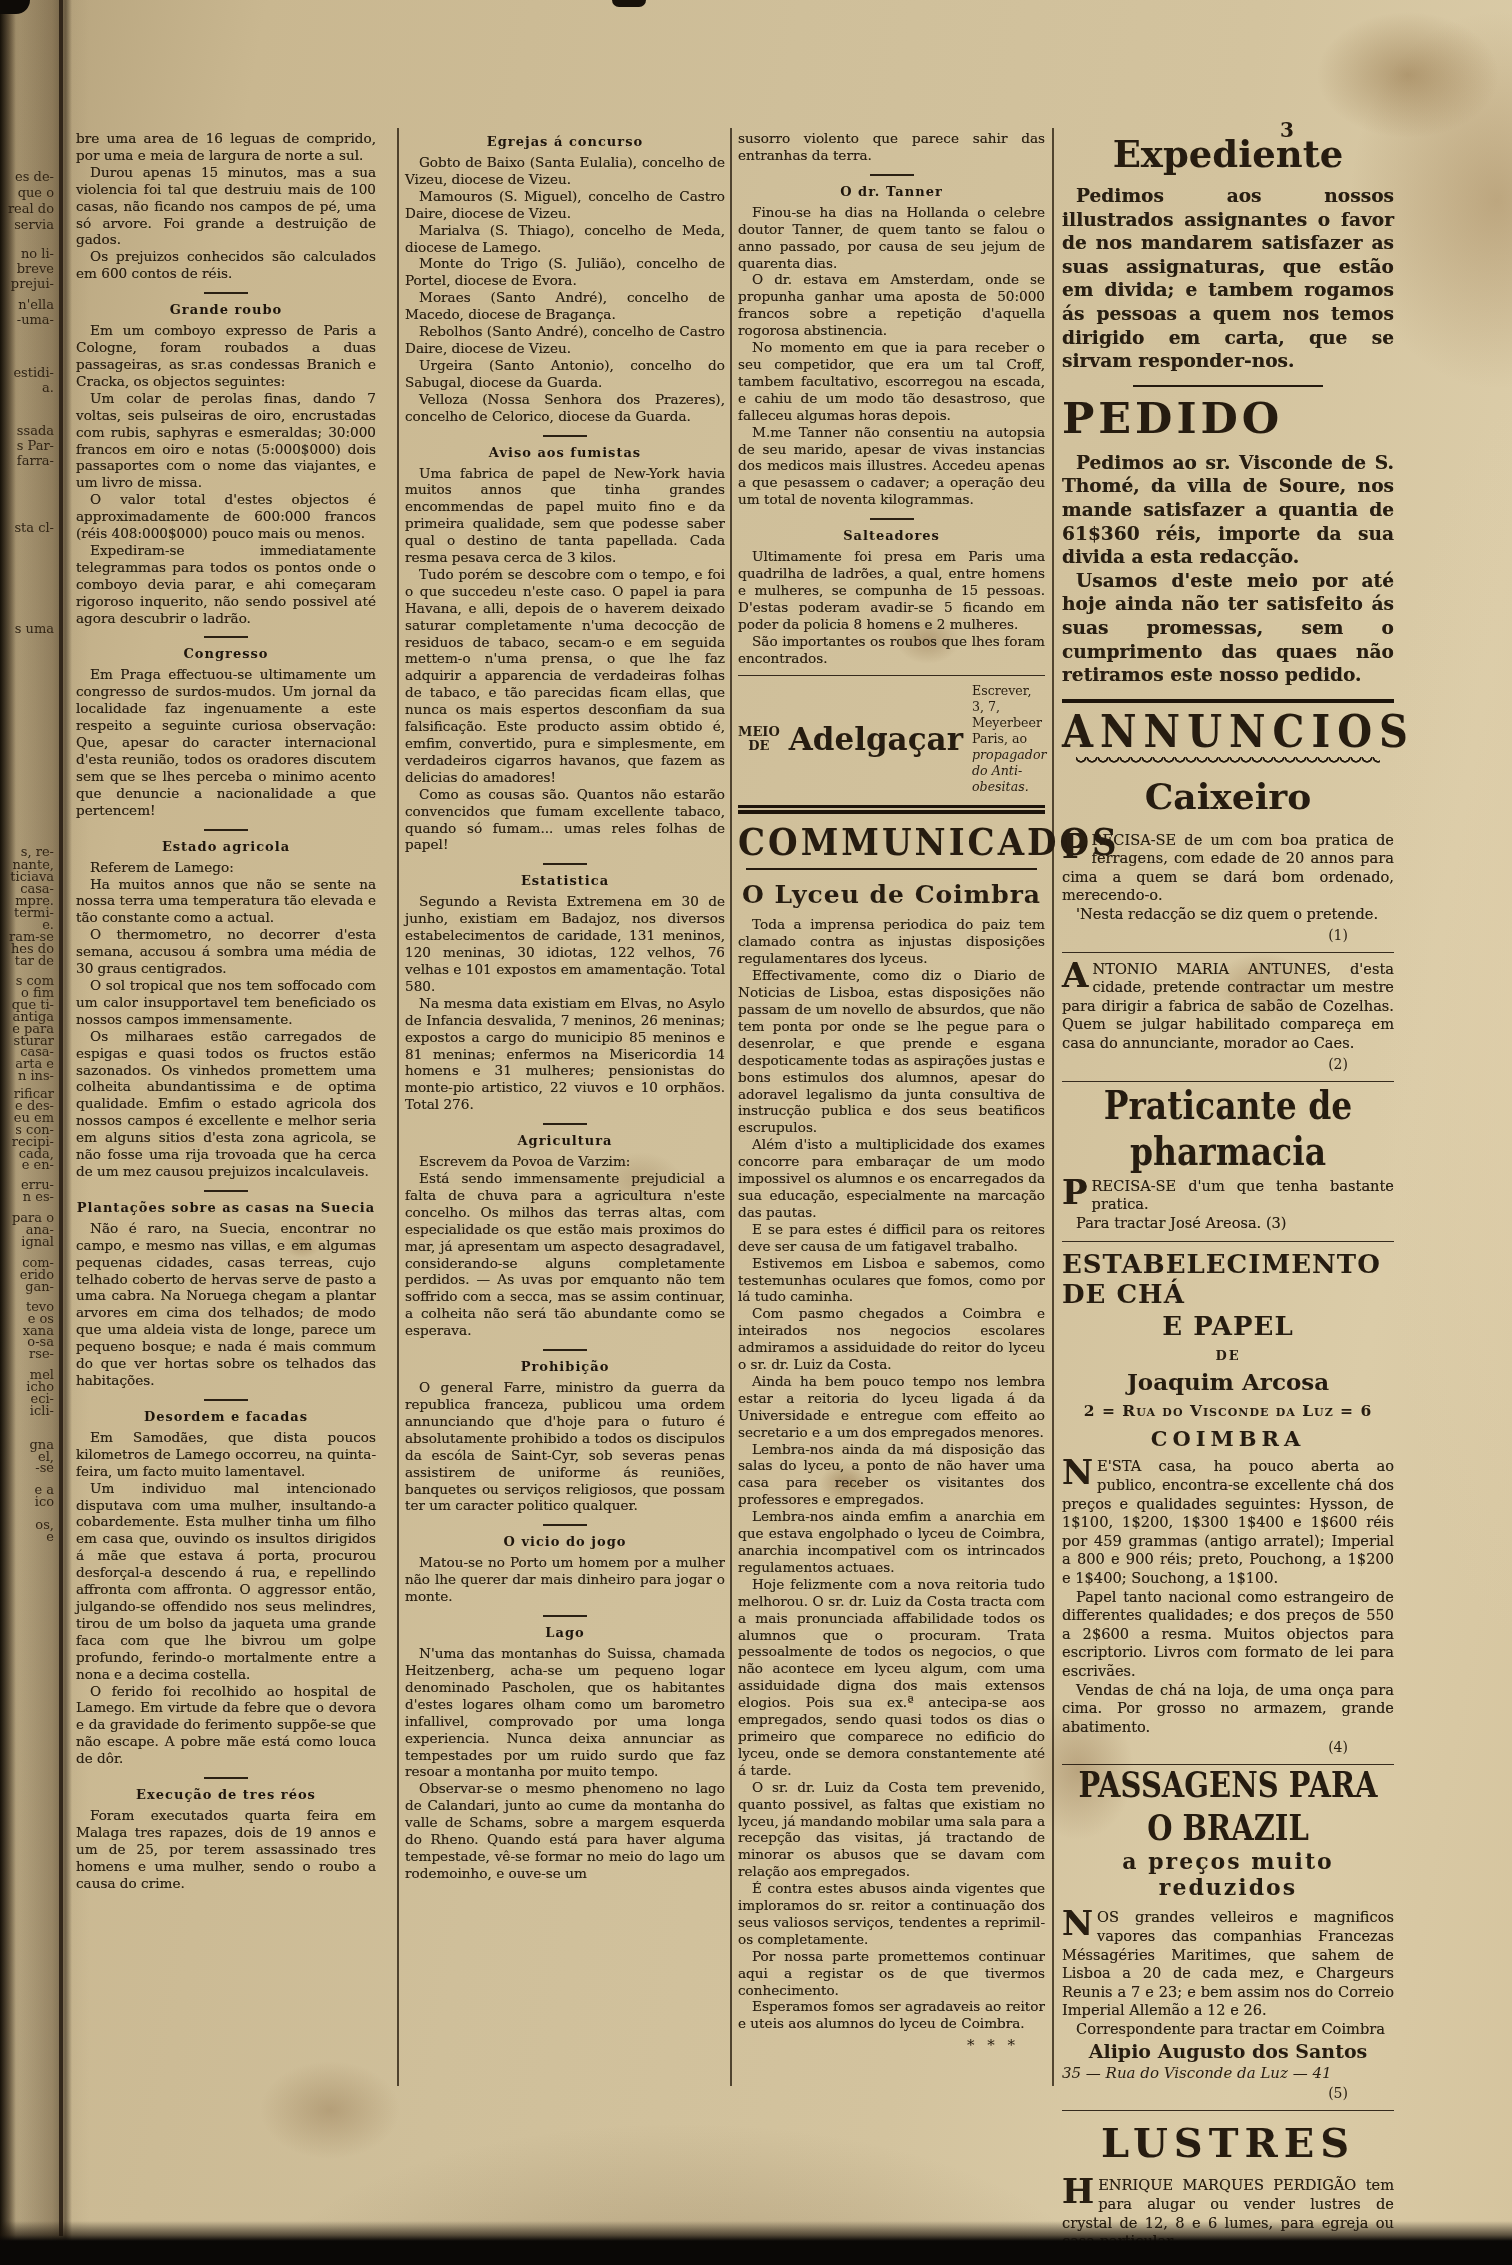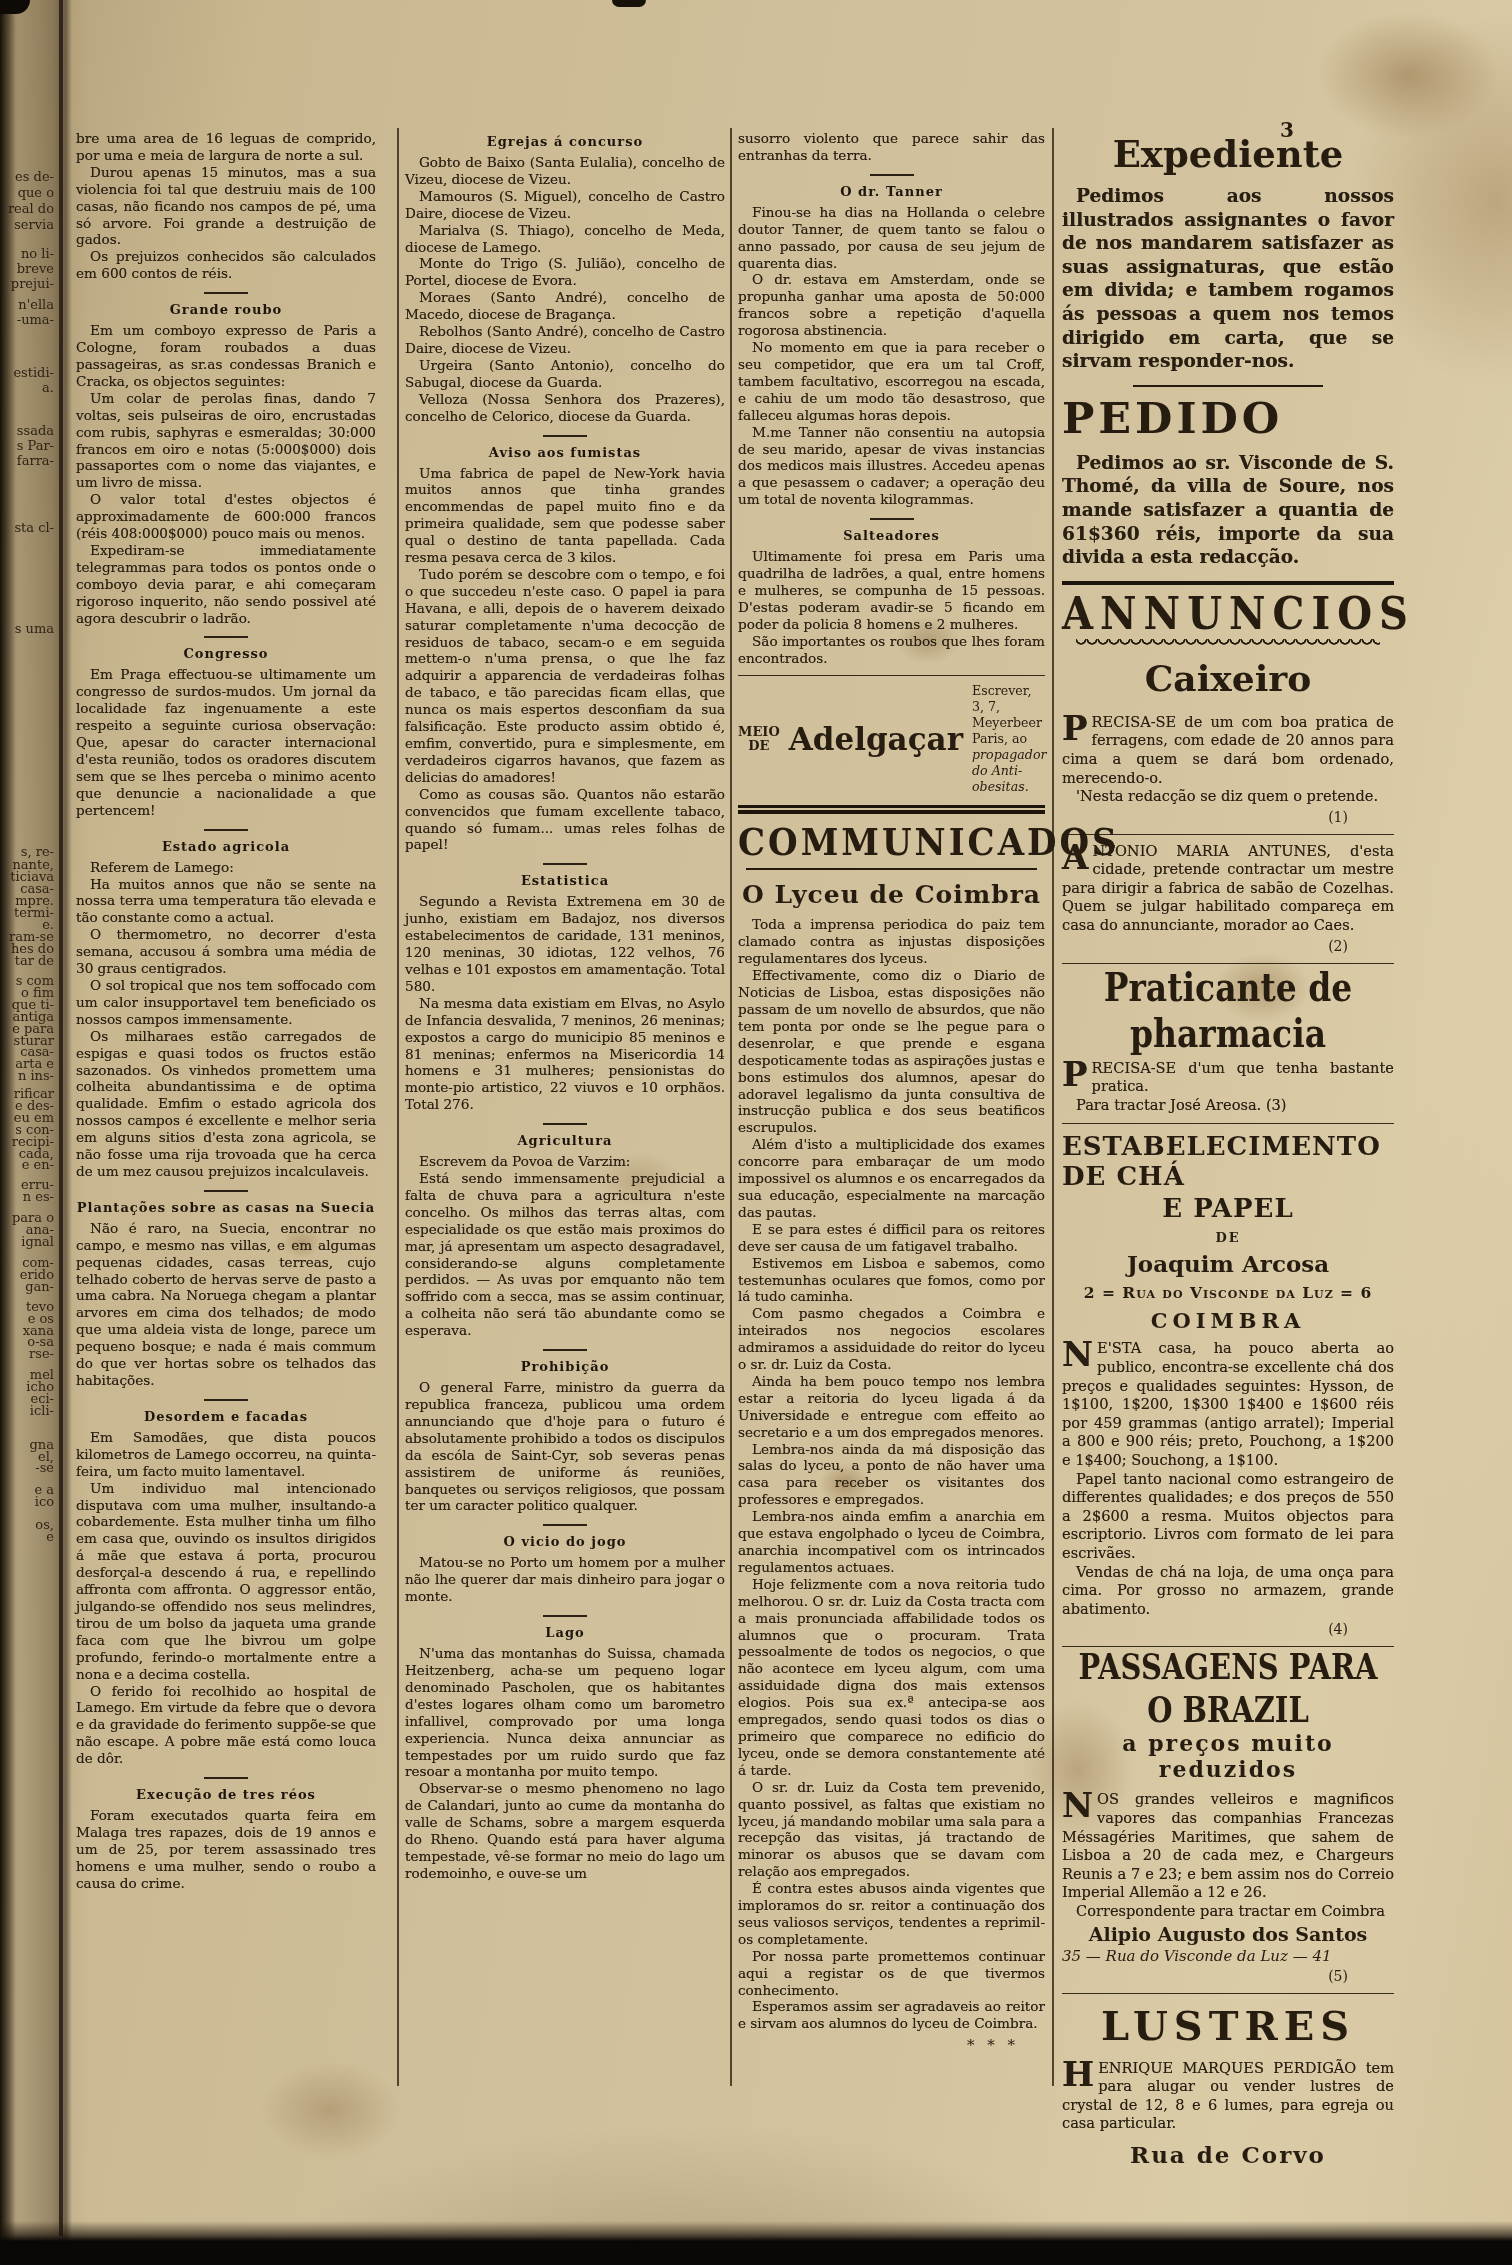--- a/index.html
+++ b/index.html
@@ -303,33 +303,34 @@
         <p class="p ">E se para estes é difficil para os reitores deve ser causa de um fatigavel trabalho.</p>
         <p class="p ">Estivemos em Lisboa e sabemos, como testemunhas oculares que fomos, como por lá tudo caminha.</p>
         <p class="p ">Com pasmo chegados a Coimbra e inteirados nos negocios escolares admiramos a assiduidade do reitor do lyceu o sr. dr. Luiz da Costa.</p>
         <p class="p ">Ainda ha bem pouco tempo nos lembra estar a reitoria do lyceu ligada á da Universidade e entregue com effeito ao secretario e a um dos empregados menores.</p>
         <p class="p ">Lembra-nos ainda da má disposição das salas do lyceu, a ponto de não haver uma casa para receber os visitantes dos professores e empregados.</p>
         <p class="p ">Lembra-nos ainda emfim a anarchia em que estava engolphado o lyceu de Coimbra, anarchia incompativel com os intrincados regulamentos actuaes.</p>
         <p class="p ">Hoje felizmente com a nova reitoria tudo melhorou. O sr. dr. Luiz da Costa tracta com a mais pronunciada affabilidade todos os alumnos que o procuram. Trata pessoalmente de todos os negocios, o que não acontece em lyceu algum, com uma assiduidade digna dos mais extensos elogios. Pois sua ex.ª antecipa-se aos empregados, sendo quasi todos os dias o primeiro que comparece no edificio do lyceu, onde se demora constantemente até á tarde.</p>
         <p class="p ">O sr. dr. Luiz da Costa tem prevenido, quanto possivel, as faltas que existiam no lyceu, já mandando mobilar uma sala para a recepção das visitas, já tractando de minorar os abusos que se davam com relação aos empregados.</p>
         <p class="p ">É contra estes abusos ainda vigentes que imploramos do sr. reitor a continuação dos seus valiosos serviços, tendentes a reprimil-os completamente.</p>
         <p class="p ">Por nossa parte promettemos continuar aqui a registar os de que tivermos conhecimento.</p>
-        <p class="p ">Esperamos assim ser agradaveis ao reitor e sirvam aos alumnos do lyceu de Coimbra.</p>
+        <p class="p ">Esperamos fomos ser agradaveis ao reitor e uteis aos alumnos do lyceu de Coimbra.</p>
         <div class="endmark">* * *</div>
       </section>
     </div>
   <div class="col" style="left:1062px;width:332px">
       <section class="article">
         <div class="h-expediente">Expediente</div>
         <p class="p ed">Pedimos aos nossos illustrados assignantes o favor de nos mandarem satisfazer as suas assignaturas, que estão em divida; e tambem rogamos ás pessoas a quem nos temos dirigido em carta, que se sirvam responder-nos.</p>
       </section>
       <div class="rule-mid"></div>
       <section class="article">
         <div class="h-pedido">PEDIDO</div>
         <p class="p ed">Pedimos ao sr. Visconde de S. Thomé, da villa de Soure, nos mande satisfazer a quantia de 61$360 réis, importe da sua divida a esta redacção.</p>
+        <p class="p ed">Usamos d'este meio por até hoje ainda não ter satisfeito ás suas promessas, sem o cumprimento das quaes não retiramos este nosso pedido.</p>
       </section>
       <div class="rule-thick"></div>
       <section class="article">
         <div class="h-annuncios">ANNUNCIOS</div>
         <div class="wavy"></div>
       </section>
       <section class="article">
         <div class="h-caixeiro">Caixeiro</div>
         <p class="p ad-p flush"><span class="dc">P</span>RECISA-SE de um com boa pratica de ferragens, com edade de 20 annos para cima a quem se dará bom ordenado, merecendo-o.</p>
         <p class="p ad-p">'Nesta redacção se diz quem o pretende.</p>

